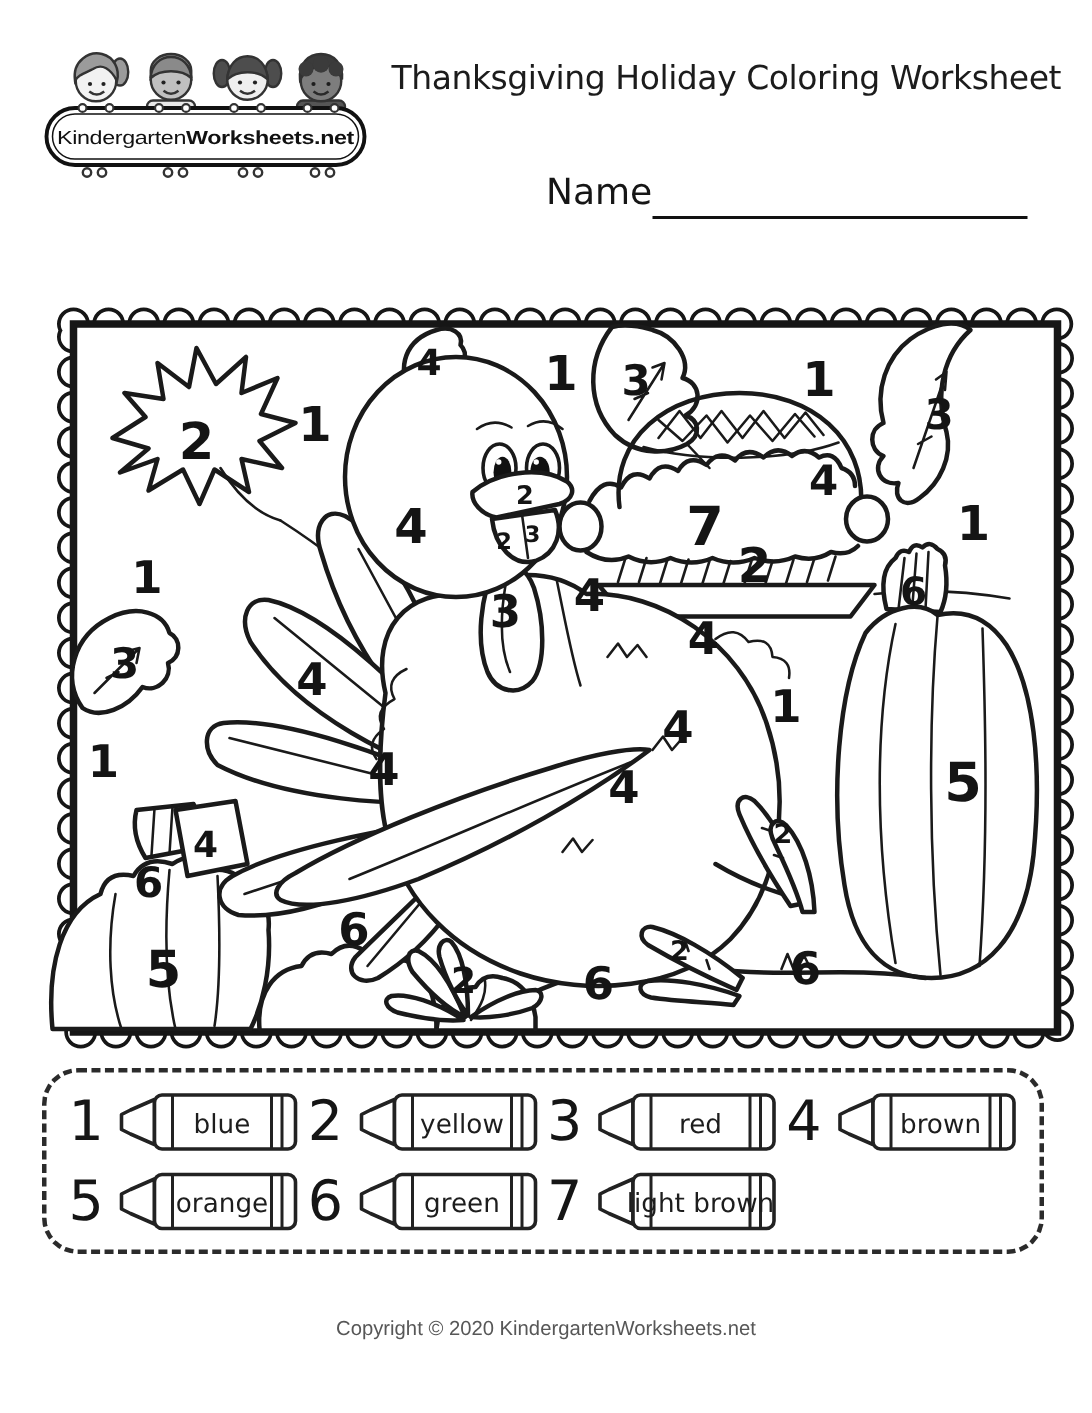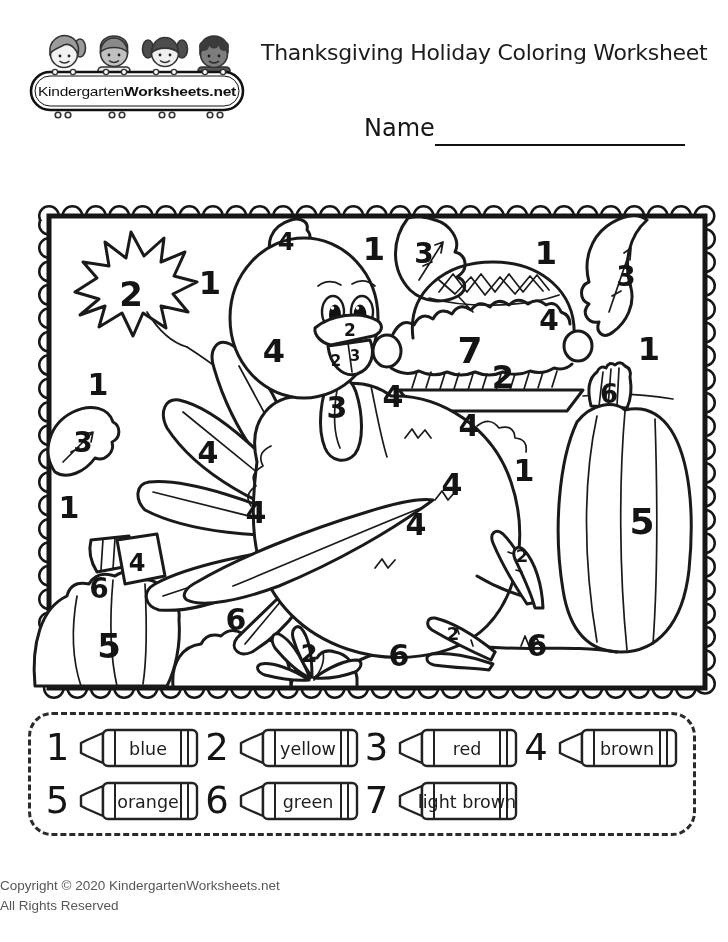--- a/index.html
+++ b/index.html
@@ -18,21 +18,21 @@
            border:3.5px dashed #2b2b2b;border-radius:24px;box-sizing:border-box;
            padding:8px 10px 8px 14px}
   .key-grid{display:grid;grid-template-columns:repeat(4,1fr);row-gap:4px;height:100%;
             align-items:center}
   .key-item{display:flex;align-items:center;gap:5px}
   .key-num{font-size:37px;line-height:1;min-width:25px;text-align:center;color:#151515}
   .crayon{width:128px;height:44px;display:block;flex:0 0 auto}
   .ln{fill:#fff;stroke:#222;stroke-width:2.4;stroke-linejoin:round}
   line.ln{stroke-width:2}
   .crayon-label{font-family:"DejaVu Sans",sans-serif;font-size:17.5px;fill:#1d1d1d}
-  .footer{position:absolute;left:0;right:0;top:876px;text-align:left;
+  .footer{position:absolute;left:0;right:0;top:876px;text-align:center;
           font-family:"Liberation Sans",sans-serif;font-size:13.5px;color:#575757;line-height:1.5}
   svg .num{font-family:"DejaVu Sans",sans-serif;font-weight:600;fill:#141414;text-anchor:middle}
   .art{stroke:#1a1a1a;stroke-width:3;fill:#fff;stroke-linecap:round;stroke-linejoin:round}
   .thin{stroke-width:1.7;fill:none}
   .nofill{fill:none}
   .signtext{font-family:"Liberation Sans",sans-serif;font-size:12.6px;letter-spacing:-0.2px;fill:#111}
 </style>
 </head>
 <body>
 
@@ -378,15 +378,14 @@
       <line class="ln" x1="106" y1="4.5" x2="106" y2="39.5"></line>
       <line class="ln" x1="113" y1="4.5" x2="113" y2="39.5"></line>
       <text class="crayon-label" x="73" y="29" text-anchor="middle" font-size="14">light brown</text>
     </svg>
   </div>
 </div>
   </div>
 
   <div class="footer">
     <div>Copyright © 2020 KindergartenWorksheets.net</div>
-    <div>All Rights Reserved</div>
   </div>
 </div>
 
 </body></html>

